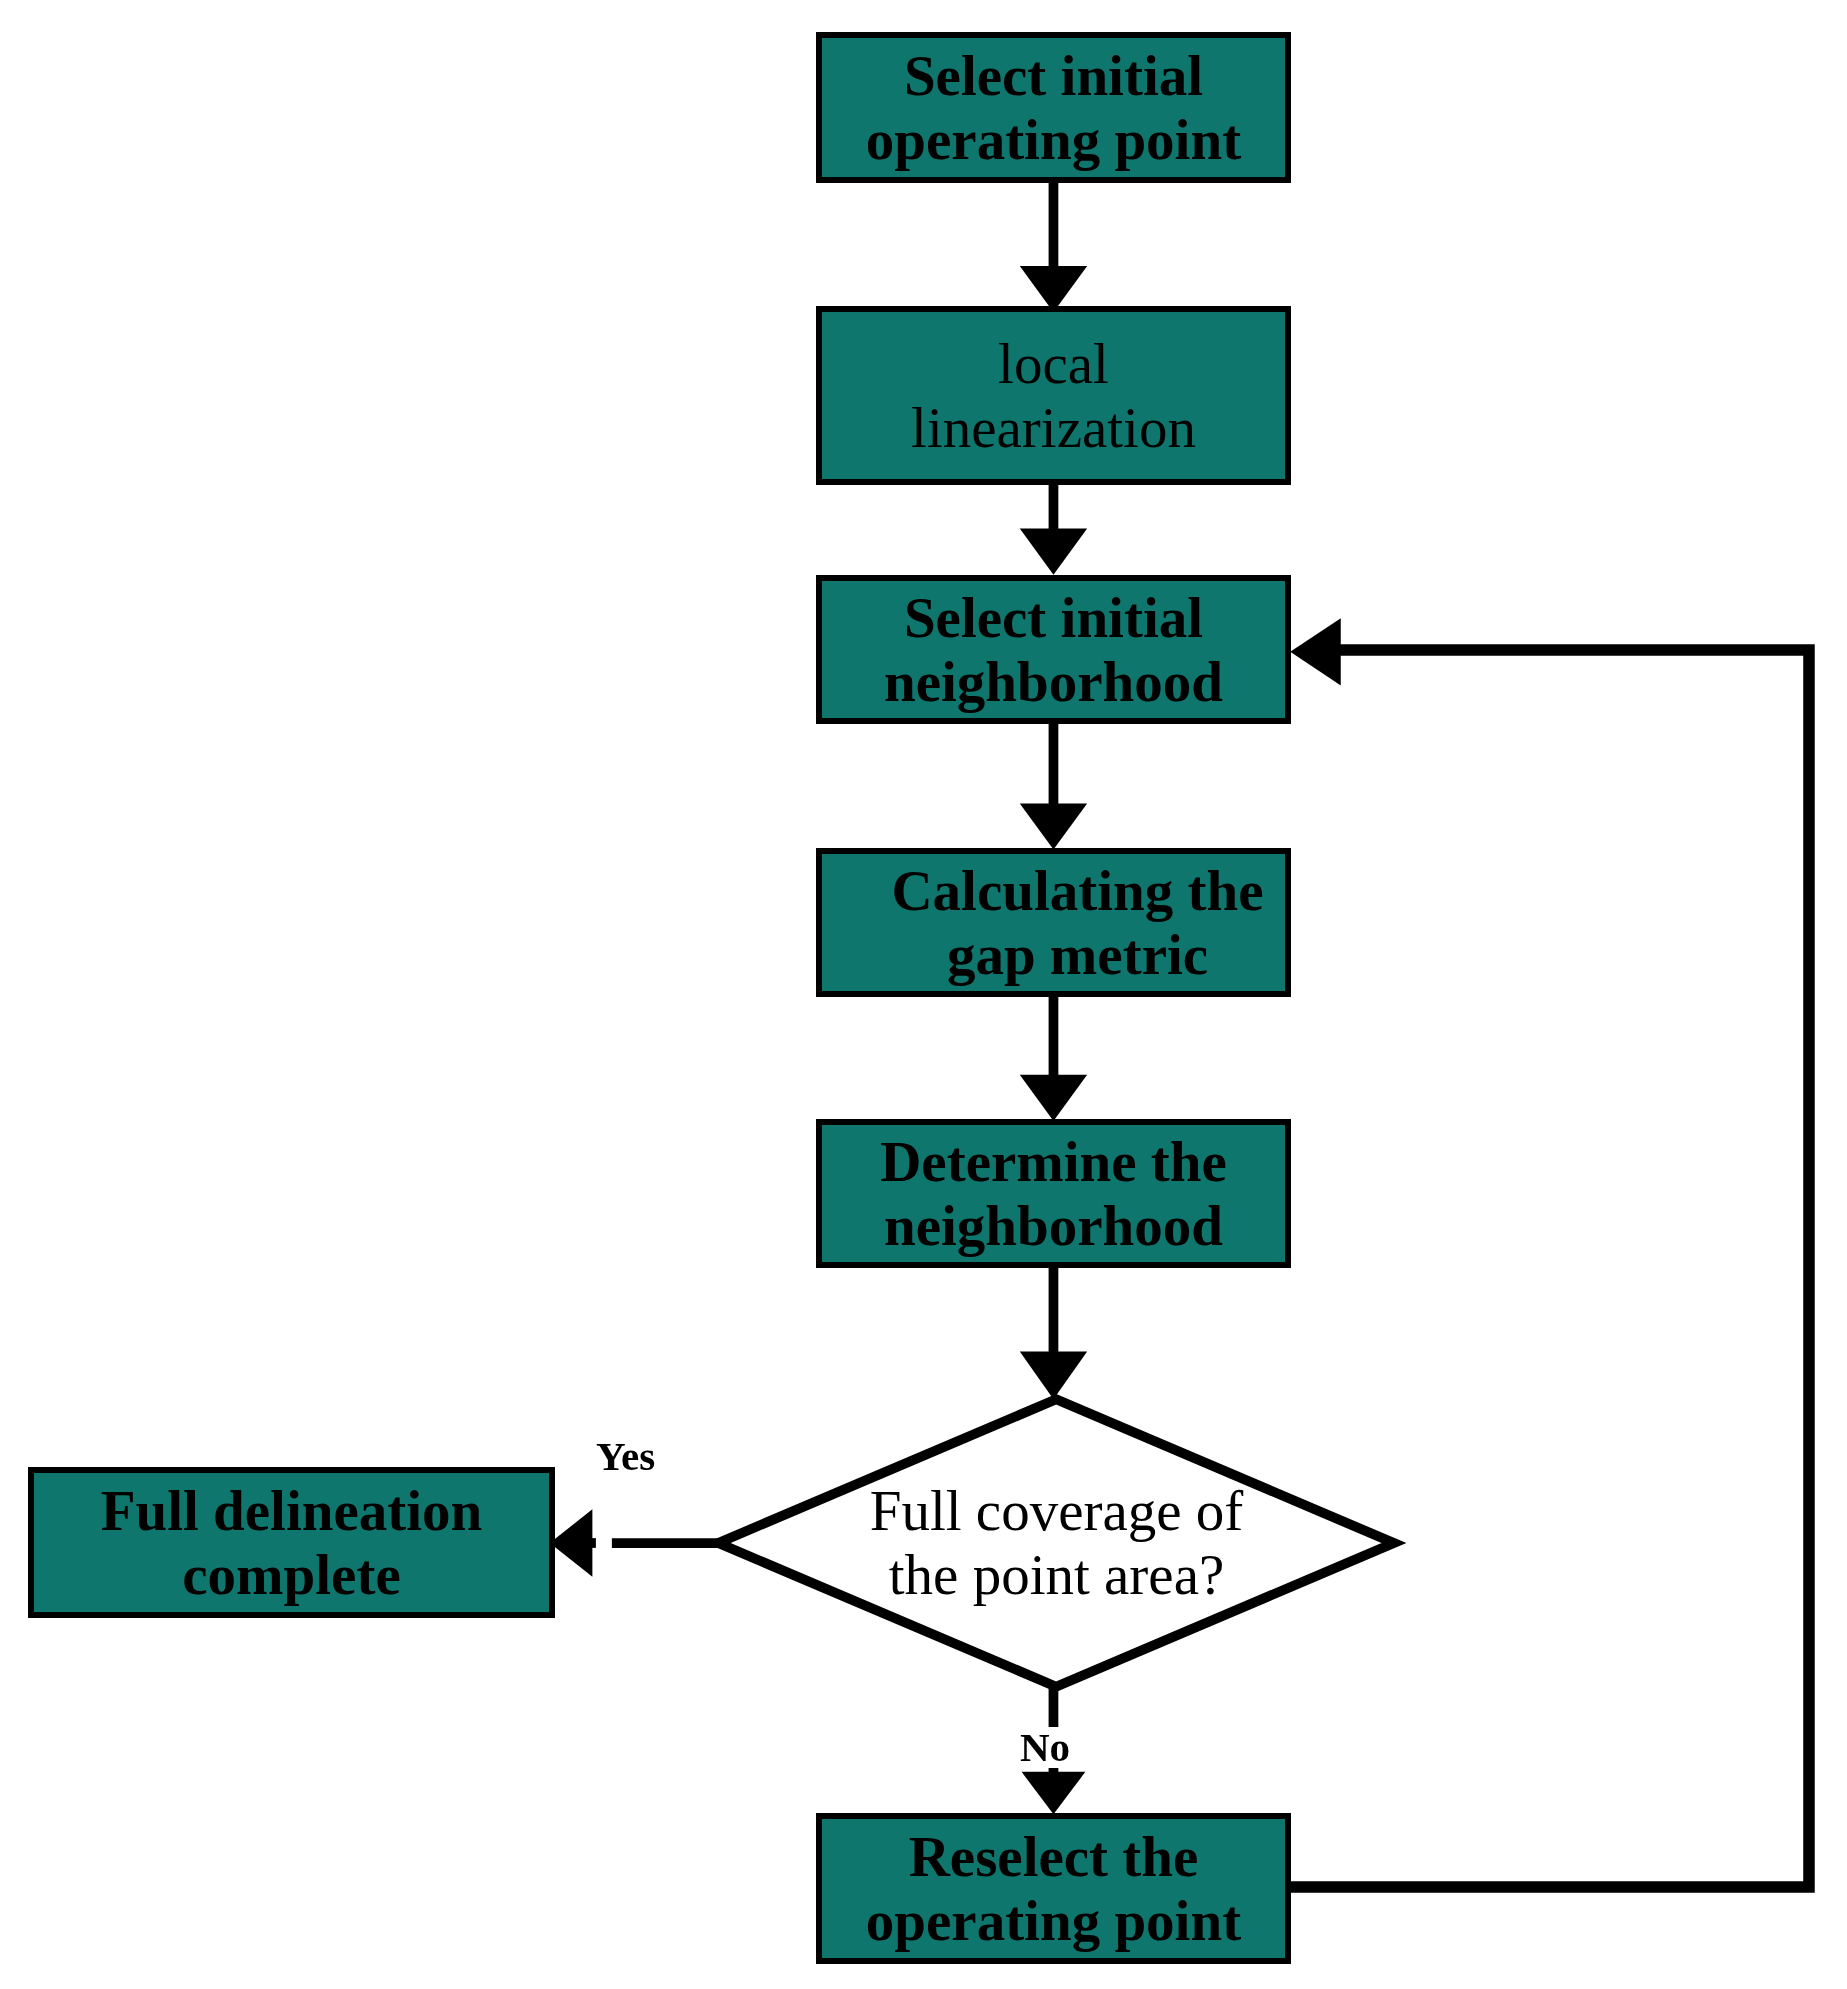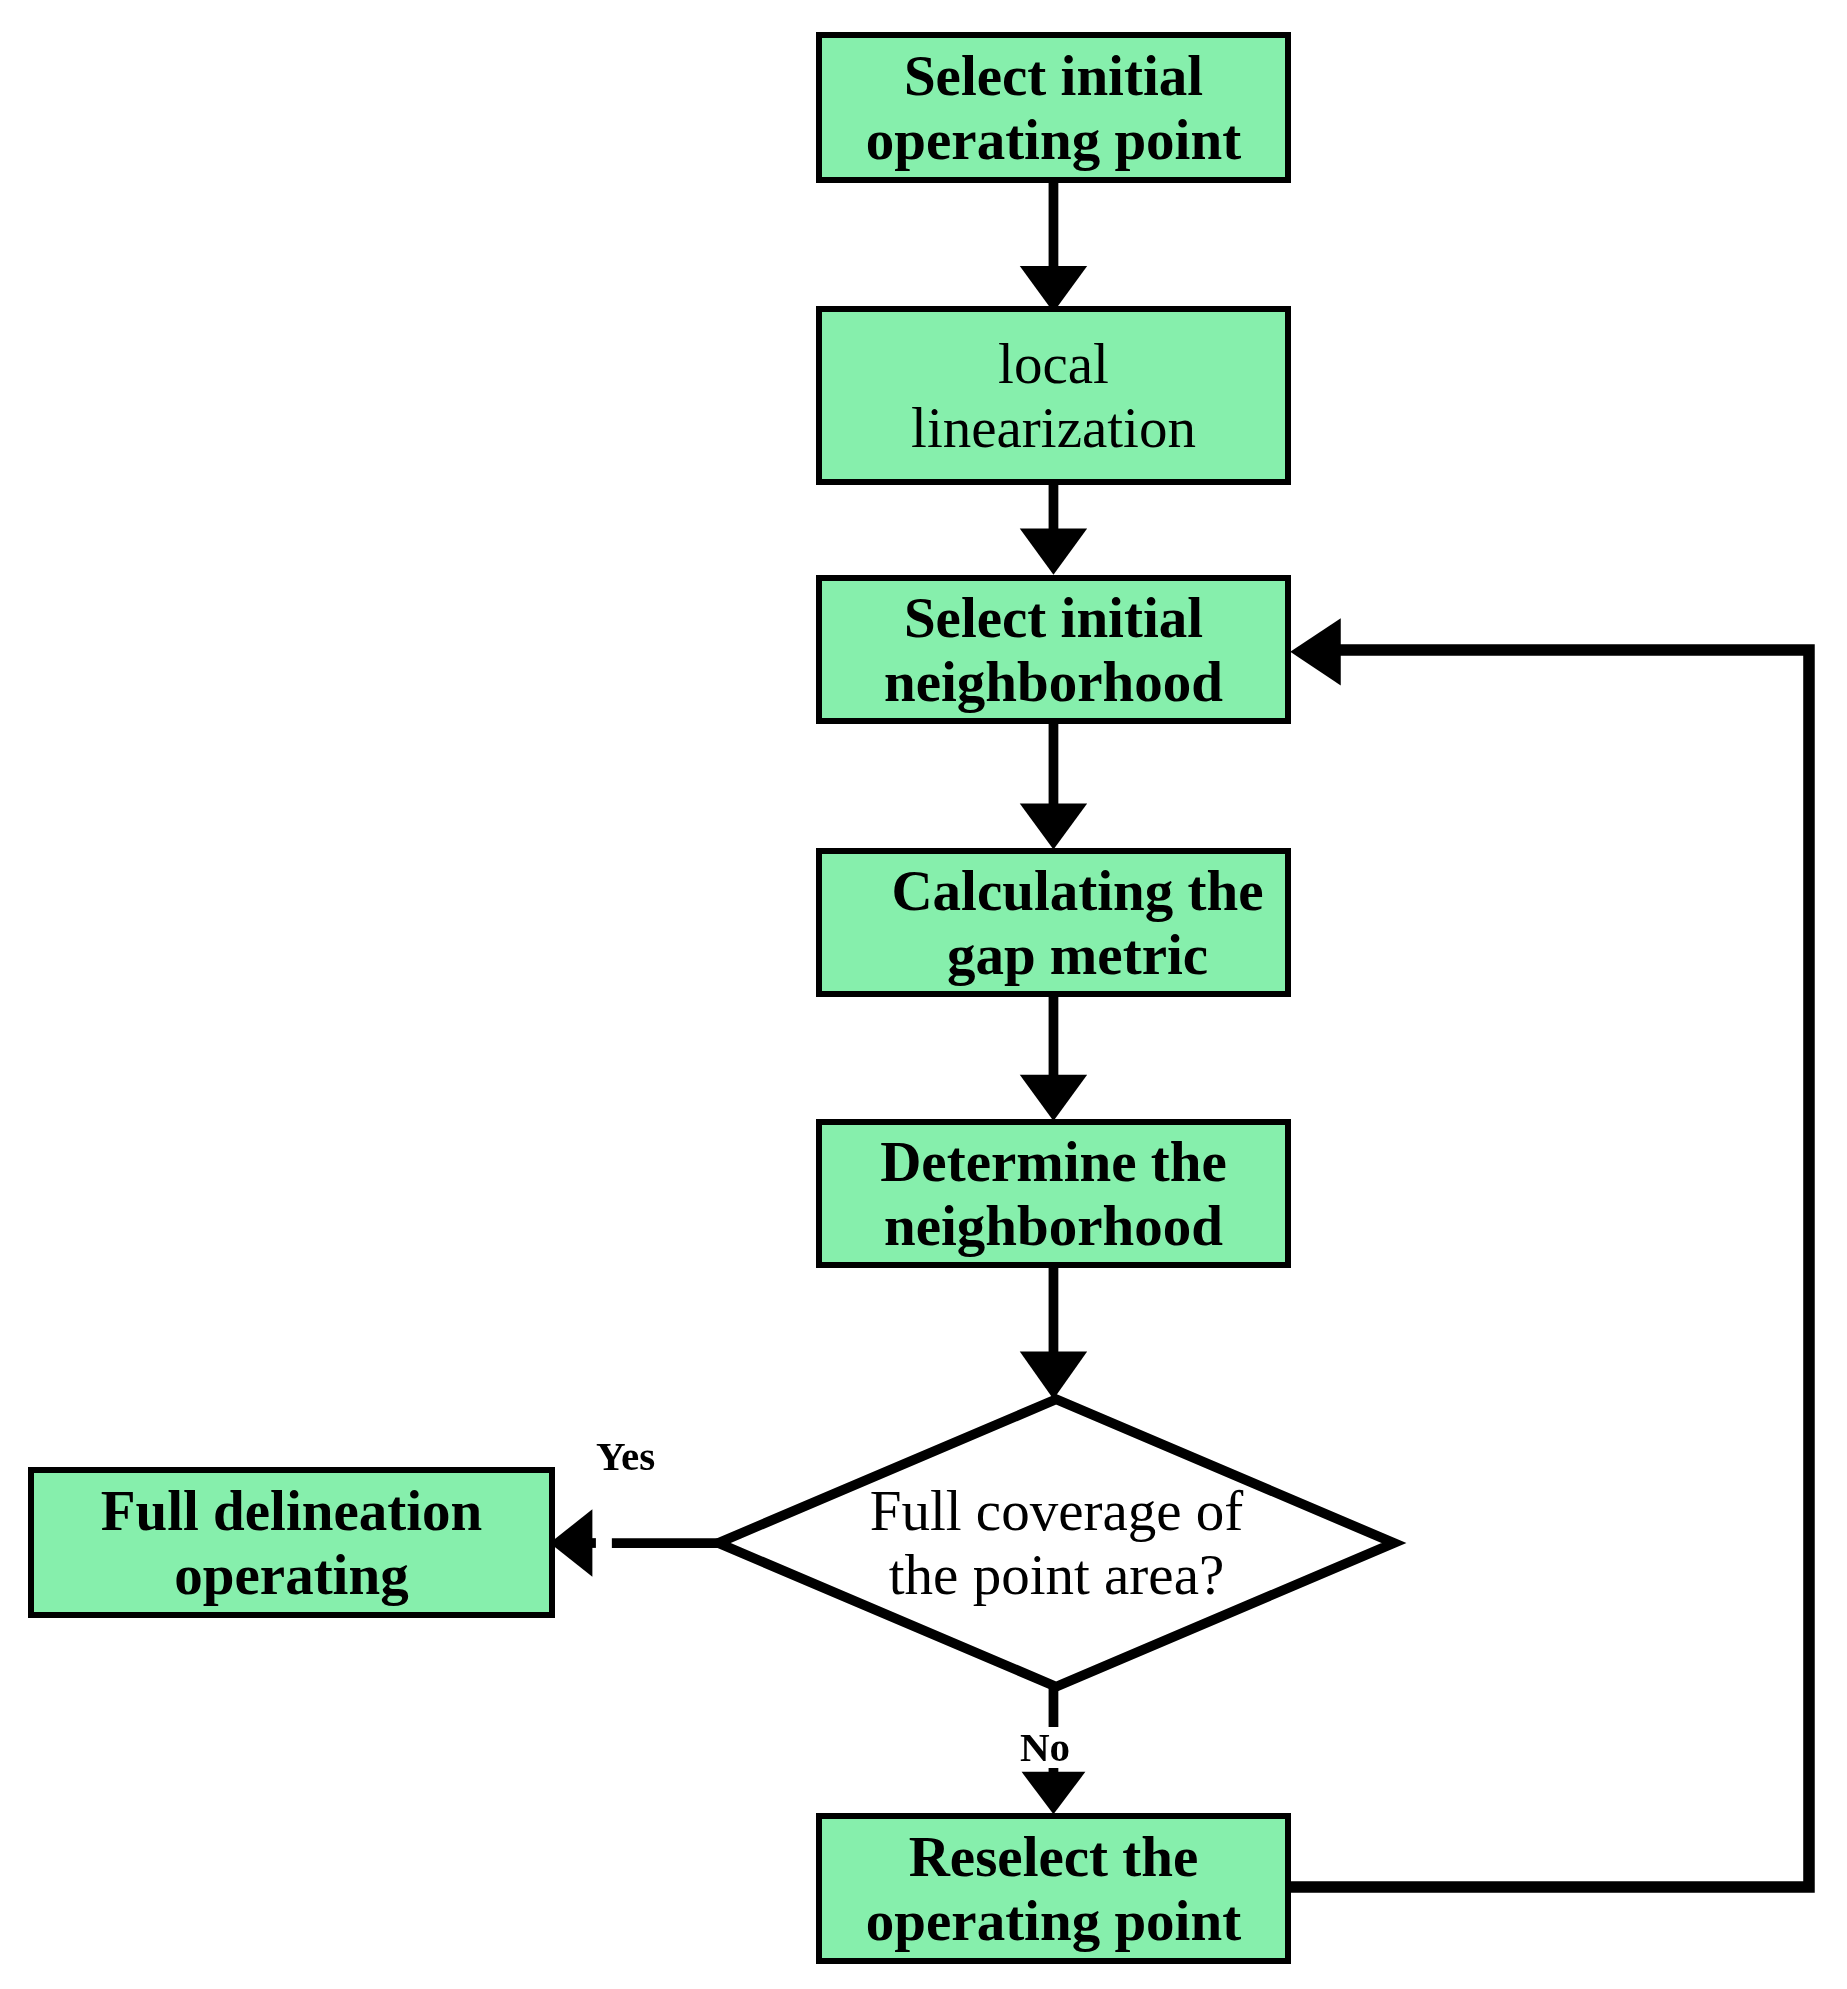--- a/index.html
+++ b/index.html
@@ -30,21 +30,21 @@
     display: flex;
     flex-direction: column;
     align-items: center;
     justify-content: center;
     text-align: center;
     color: #000000;
     z-index: 3;
   }
   .process-node {
     border: 6.2px solid #000000;
-    background: #86efac;
+    background: #0f766e;
   }
   .node-line {
     display: block;
     white-space: nowrap;
     line-height: 1.12;
   }
   .bold-node .node-line {
     font-weight: bold;
     font-size: 57px;
   }
@@ -152,21 +152,21 @@
     <span class="node-line">neighborhood</span>
   </div>
 
   <div class="node decision-node" style="left:755px; top:1454px; width:603px; height:177px;">
     <span class="node-line">Full coverage of</span>
     <span class="node-line">the point area?</span>
   </div>
 
   <div class="node process-node bold-node" style="left:28px; top:1467px; width:527px; height:151px;">
     <span class="node-line">Full delineation</span>
-    <span class="node-line">operating</span>
+    <span class="node-line">complete</span>
   </div>
 
   <div class="node process-node bold-node" style="left:816px; top:1813px; width:475px; height:151px;">
     <span class="node-line">Reselect the</span>
     <span class="node-line">operating point</span>
   </div>
 
   <div class="edge-label" style="left:596px; top:1436px;text-align:center;">Yes</div>
 
   <div class="edge-label" style="left:1020px; top:1727px;">No</div>

